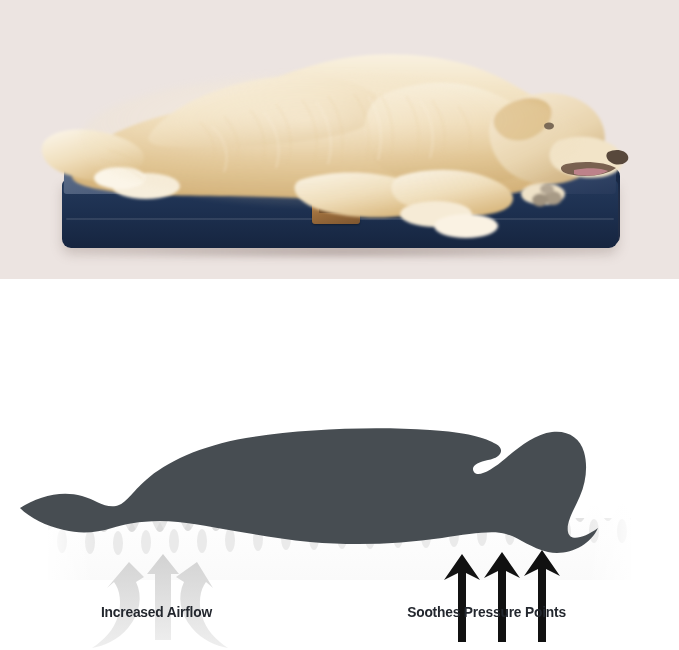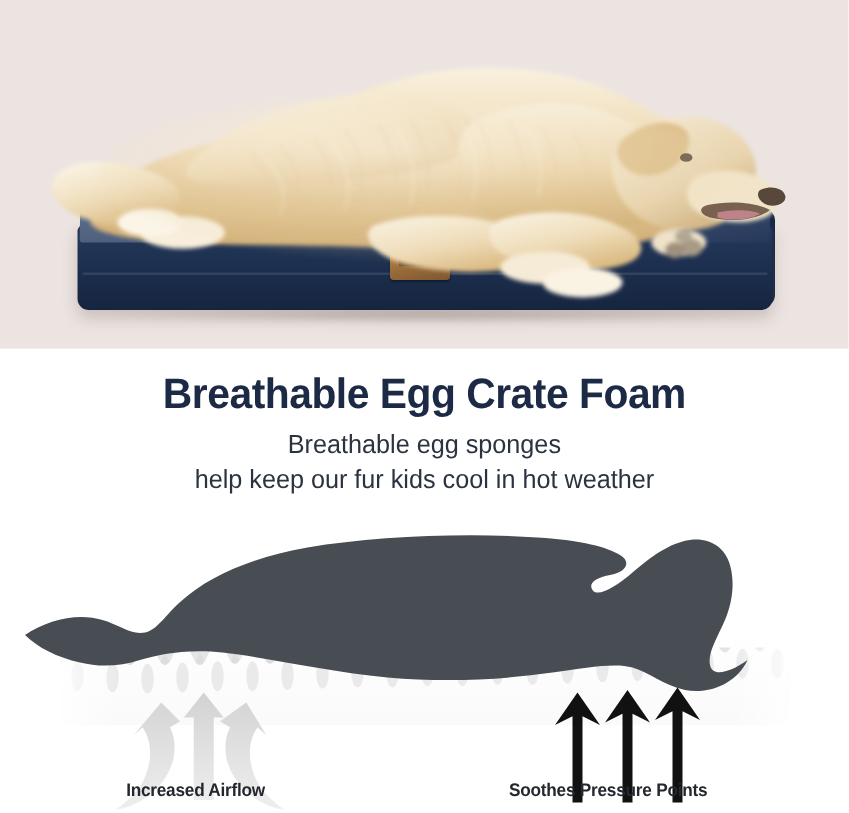--- a/index.html
+++ b/index.html
@@ -145,21 +145,21 @@
     position: absolute;
     left: 0; top: 410px;
     width: 679px;
     height: 240px;
     background: #ffffff;
   }
   .diagram svg { display: block; }
 
   .caption-row {
     position: absolute;
-    left: 0; top: 625px;
+    left: 0; top: 604px;
     width: 679px;
     height: 25px;
     text-align: right;
   }
   .caption {
     position: absolute;
     font-family: "Liberation Sans", sans-serif;
     font-size: 14.5px;
     font-weight: bold;
     color: #23272e;
@@ -305,25 +305,20 @@
             <path d="M316,102 C330,120 334,142 328,164"></path>
             <path d="M368,96 C380,114 384,136 378,160"></path>
             <path d="M420,100 C432,118 436,136 430,158"></path>
           </g>
         </svg>
       </div>
 
     </div>
   </div>
 
-  <div class="text-block">
-    <h1 class="headline">Breathable Egg Crate Foam</h1>
-    <p class="sub">Breathable egg sponges</p>
-    <p class="sub" style="padding-top:1px">help keep our fur kids cool in hot weather</p>
-  </div>
 
   <div class="diagram">
     <svg width="679" height="240" viewBox="0 0 679 240" xmlns="http://www.w3.org/2000/svg">
       <defs>
         <linearGradient id="foamBase" x1="0" y1="0" x2="0" y2="1">
           <stop offset="0%" stop-color="#E3E3E3"></stop>
           <stop offset="55%" stop-color="#EFEFEF"></stop>
           <stop offset="100%" stop-color="#F7F7F7"></stop>
         </linearGradient>
         <linearGradient id="foamEdgeFade" x1="0" y1="0" x2="1" y2="0">

